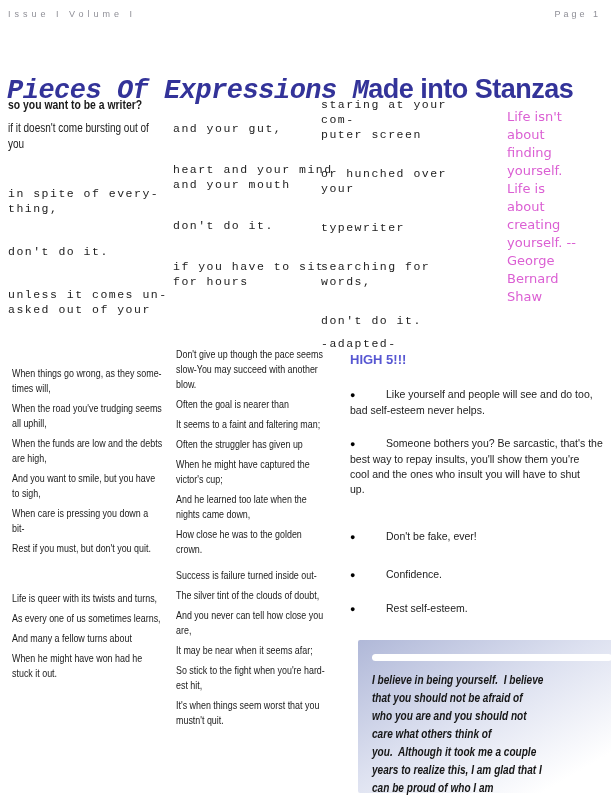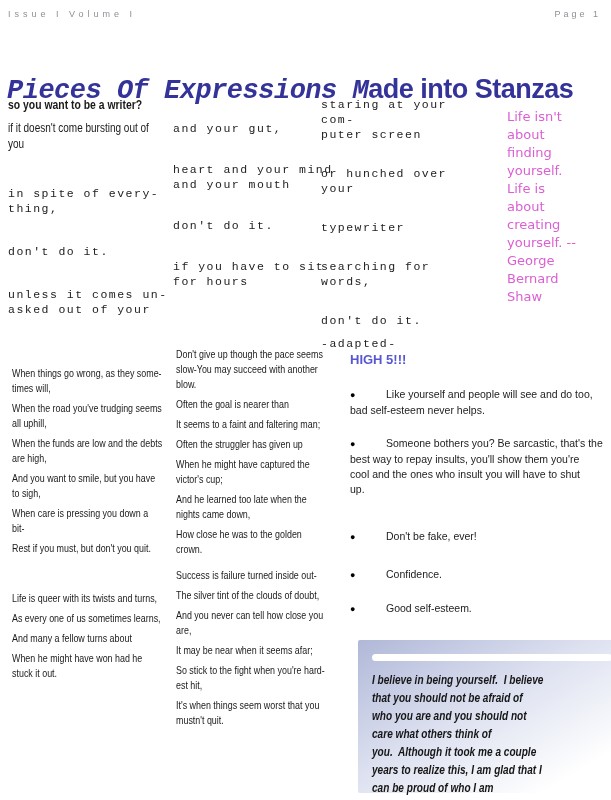--- a/index.html
+++ b/index.html
@@ -178,21 +178,21 @@
     <h2 class="high5-h">HIGH 5!!!</h2>
     <div>
       <p class="bullet-item"><span class="bullet-glyph">●</span><span>Like yourself and people will see and do too,
 bad self-esteem never helps.</span></p>
         <p class="bullet-item"><span class="bullet-glyph">●</span><span>Someone bothers you? Be sarcastic, that's the
 best way to repay insults, you'll show them you're
 cool and the ones who insult you will have to shut
 up.</span></p>
         <p class="bullet-item"><span class="bullet-glyph">●</span><span>Don't be fake, ever!</span></p>
         <p class="bullet-item"><span class="bullet-glyph">●</span><span>Confidence.</span></p>
-        <p class="bullet-item"><span class="bullet-glyph">●</span><span>Good self-esteem.</span></p>
+        <p class="bullet-item"><span class="bullet-glyph">●</span><span>Rest self-esteem.</span></p>
     </div>
   </div>
 
   <div class="belief-box">
     <div class="belief-bar"></div>
     <div class="belief-text">I believe in being yourself.  I believe
 that you should not be afraid of
 who you are and you should not
 care what others think of
 you.  Although it took me a couple

